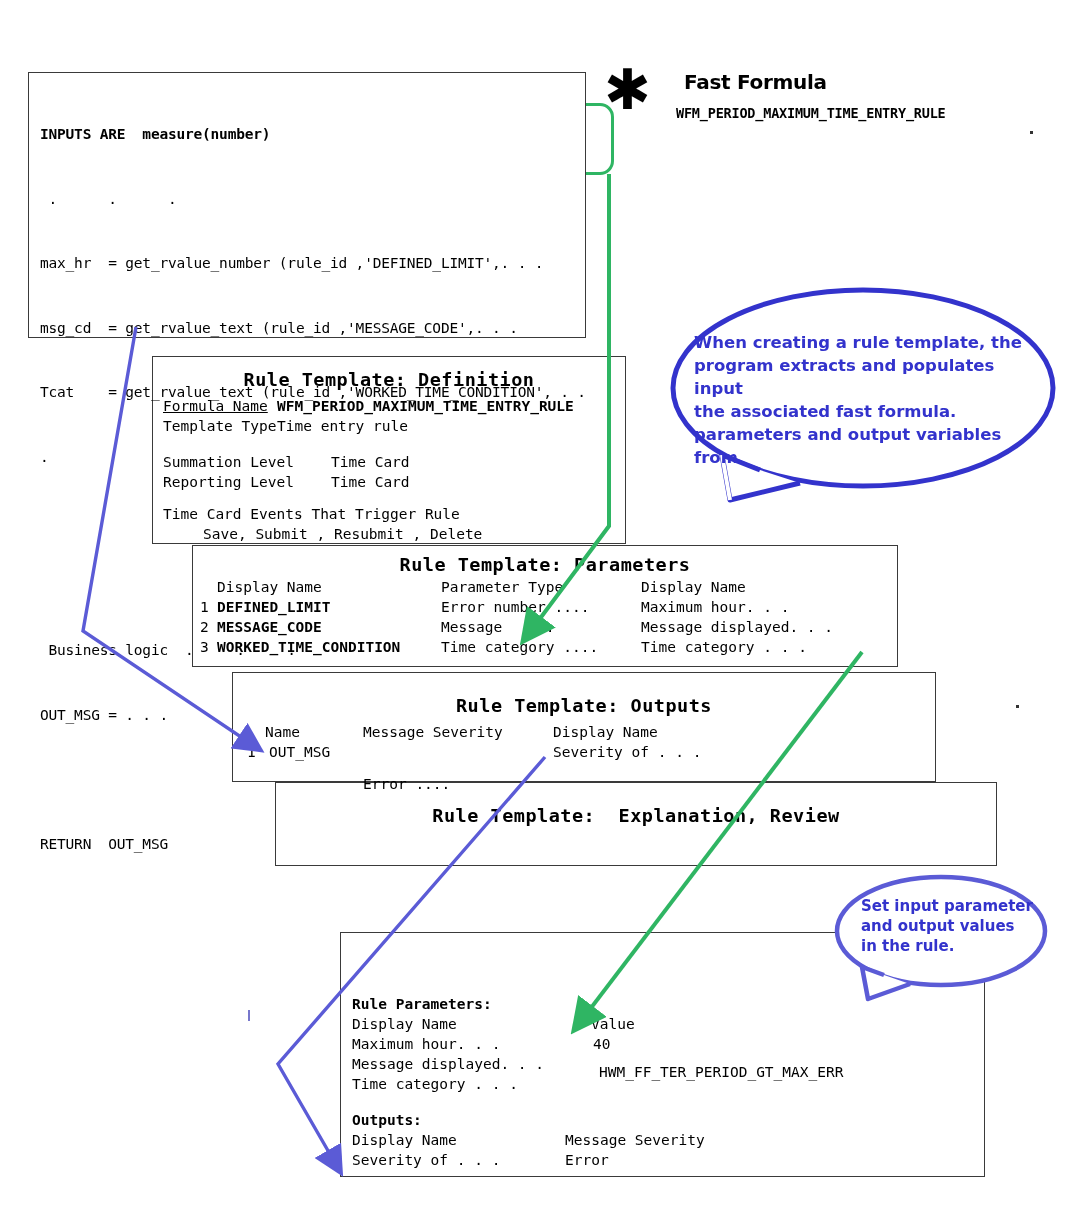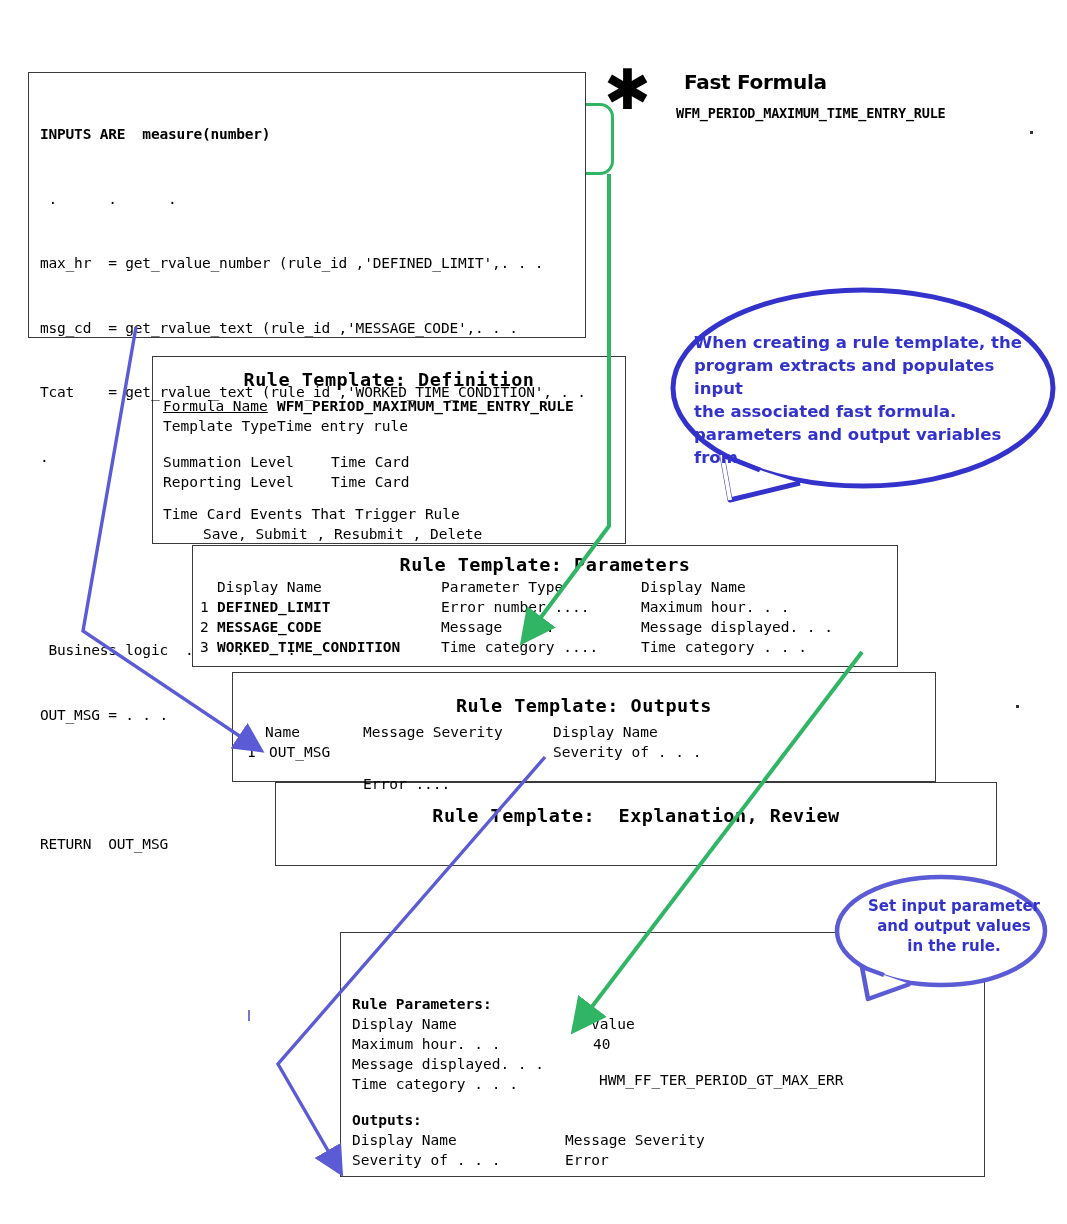--- a/index.html
+++ b/index.html
@@ -134,21 +134,20 @@
     font-size: 16.5px;
     line-height: 23px;
     text-align: left;
     margin-top: 18px;
   }
   #bubble2-text {
     left: 861px; top: 896px;
     width: 186px;
     font-size: 15px;
     line-height: 20px;
-    text-align: center;
   }
   #bubbles {
     position: absolute;
     left: 0; top: 0; width: 1067px; height: 1224px;
     z-index: 9;
     pointer-events: none;
   }
   .stray-dot {
     position: absolute;
     background: #555;
@@ -253,21 +252,21 @@
 
   <div class="box" id="rule-box">
 
     <div class="fld b" style="left:11px; top:62px;">Rule Parameters:</div>
     <div class="fld" style="left:11px; top:82px;">Display Name</div>
     <div class="fld" style="left:250px; top:82px;">Value</div>
 
     <div class="fld" style="left:11px; top:102px;">Maximum hour. . .</div>
     <div class="fld" style="left:252px; top:102px;">40</div>
     <div class="fld" style="left:11px; top:122px;">Message displayed. . .</div>
-    <div class="fld" style="left:258px; top:138px;">HWM_FF_TER_PERIOD_GT_MAX_ERR</div>
+    <div class="fld" style="left:258px; top:130px;">HWM_FF_TER_PERIOD_GT_MAX_ERR</div>
     <div class="fld" style="left:11px; top:142px;">Time category . . .</div>
     <div class="fld" style="left:252px; top:142px;"></div>
 
     <div class="fld b" style="left:11px; top:178px;">Outputs:</div>
     <div class="fld" style="left:11px; top:198px;">Display Name</div>
     <div class="fld" style="left:224px; top:198px;">Message Severity</div>
     <div class="fld" style="left:11px; top:218px;">Severity of . . .</div>
     <div class="fld" style="left:224px; top:218px;">Error</div>
   </div>
 

